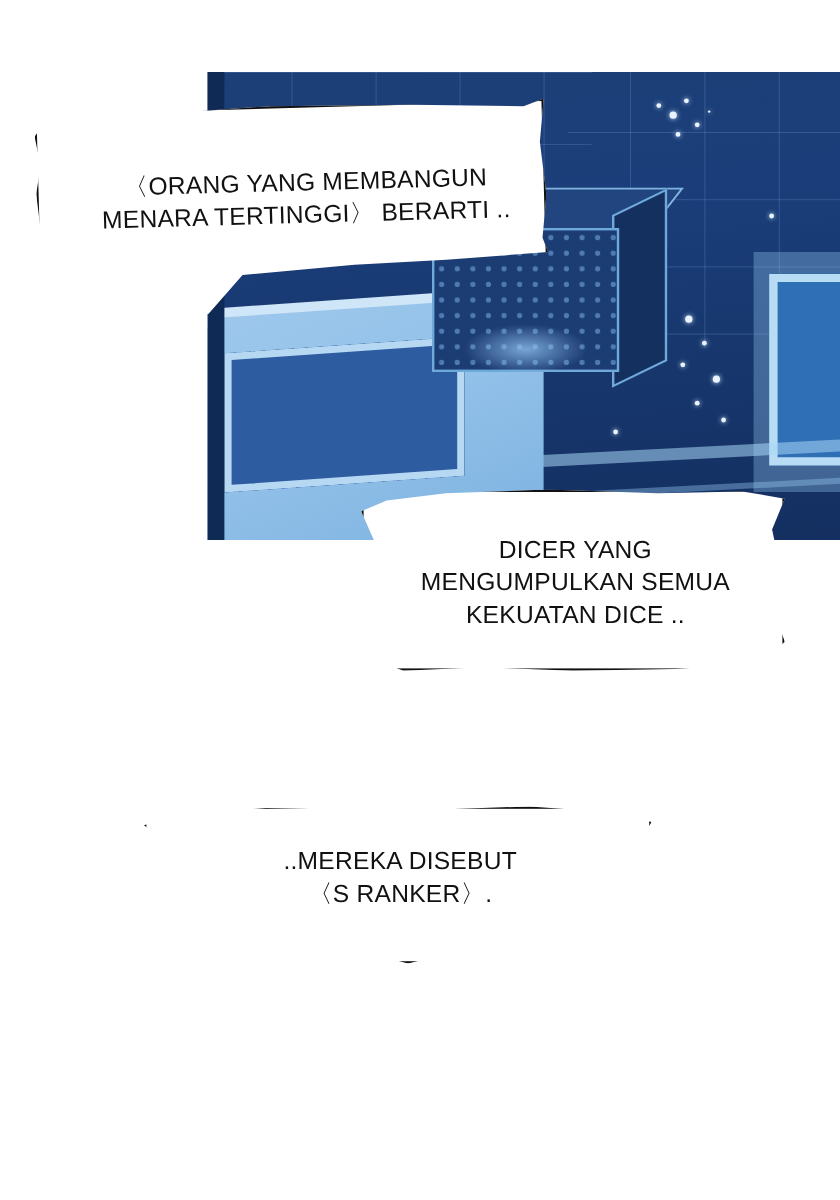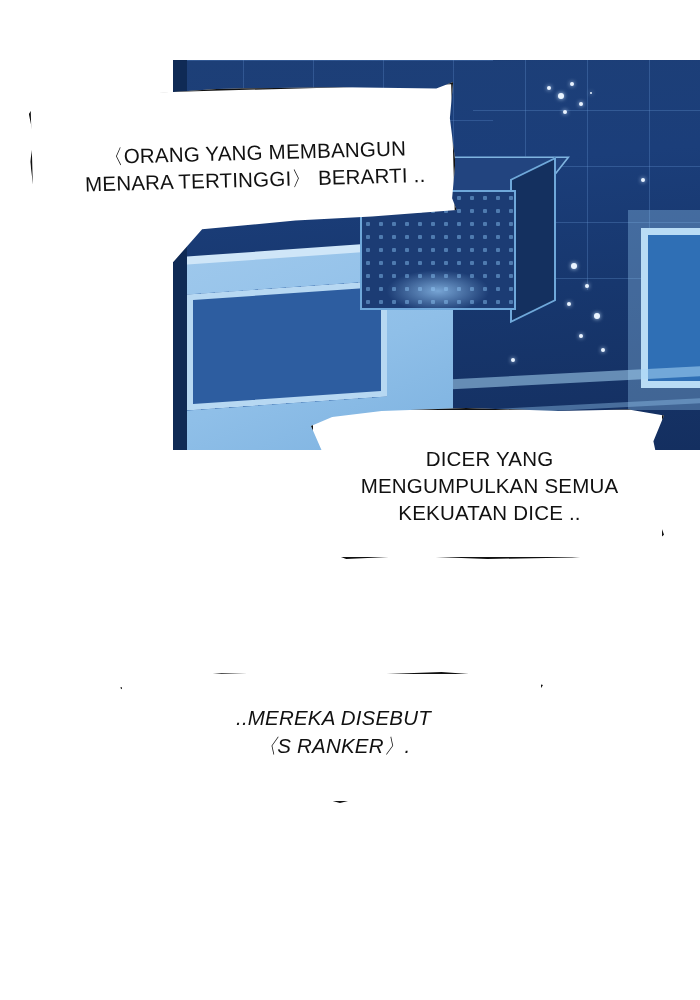--- a/index.html
+++ b/index.html
@@ -223,21 +223,21 @@
       99% 18%, 100% 40%, 99% 58%, 100% 64%,
       80% 66%, 62% 67%, 40% 70%,
       33% 86%, 26% 72%,
       18% 74%, 6% 76%, 2% 74%,
       1% 56%, 0% 34%, 1% 22%
     );
   }
   #bubble-1 .txt { transform: translate(12px, -22px); }
 
   #bubble-2 {
-    left: 311px;
+    left: 301px;
     top: 408px;
     width: 353px;
     height: 151px;
     font-size: 20.5px;
     clip-path: polygon(
       6% 6%, 20% 2%, 44% 0%, 70% 2%, 90% 1%, 100% 5%,
       97% 22%, 99% 44%, 97% 64%, 100% 84%, 94% 96%,
       74% 99%, 50% 100%, 28% 98%, 10% 100%, 2% 93%,
       4% 72%, 1% 50%, 3% 28%, 0% 12%
     );
@@ -252,21 +252,20 @@
     height: 131px;
     font-size: 20.5px;
     clip-path: polygon(
       6% 6%, 24% 1%, 50% 3%, 76% 0%, 93% 4%, 100% 10%,
       96% 30%, 99% 52%, 95% 74%, 99% 90%,
       80% 94%, 62% 92%,
       52% 100%, 44% 93%,
       24% 95%, 8% 92%, 2% 84%,
       5% 62%, 1% 40%, 4% 22%, 0% 12%
     );
-    font-style: italic;
   }
   #bubble-3 .txt { transform: translate(2px, -6px); }
 </style>
 </head>
 <body>
 
 <div id="page">
 
   <div class="art-panel">
     <div class="art-sky"></div>

